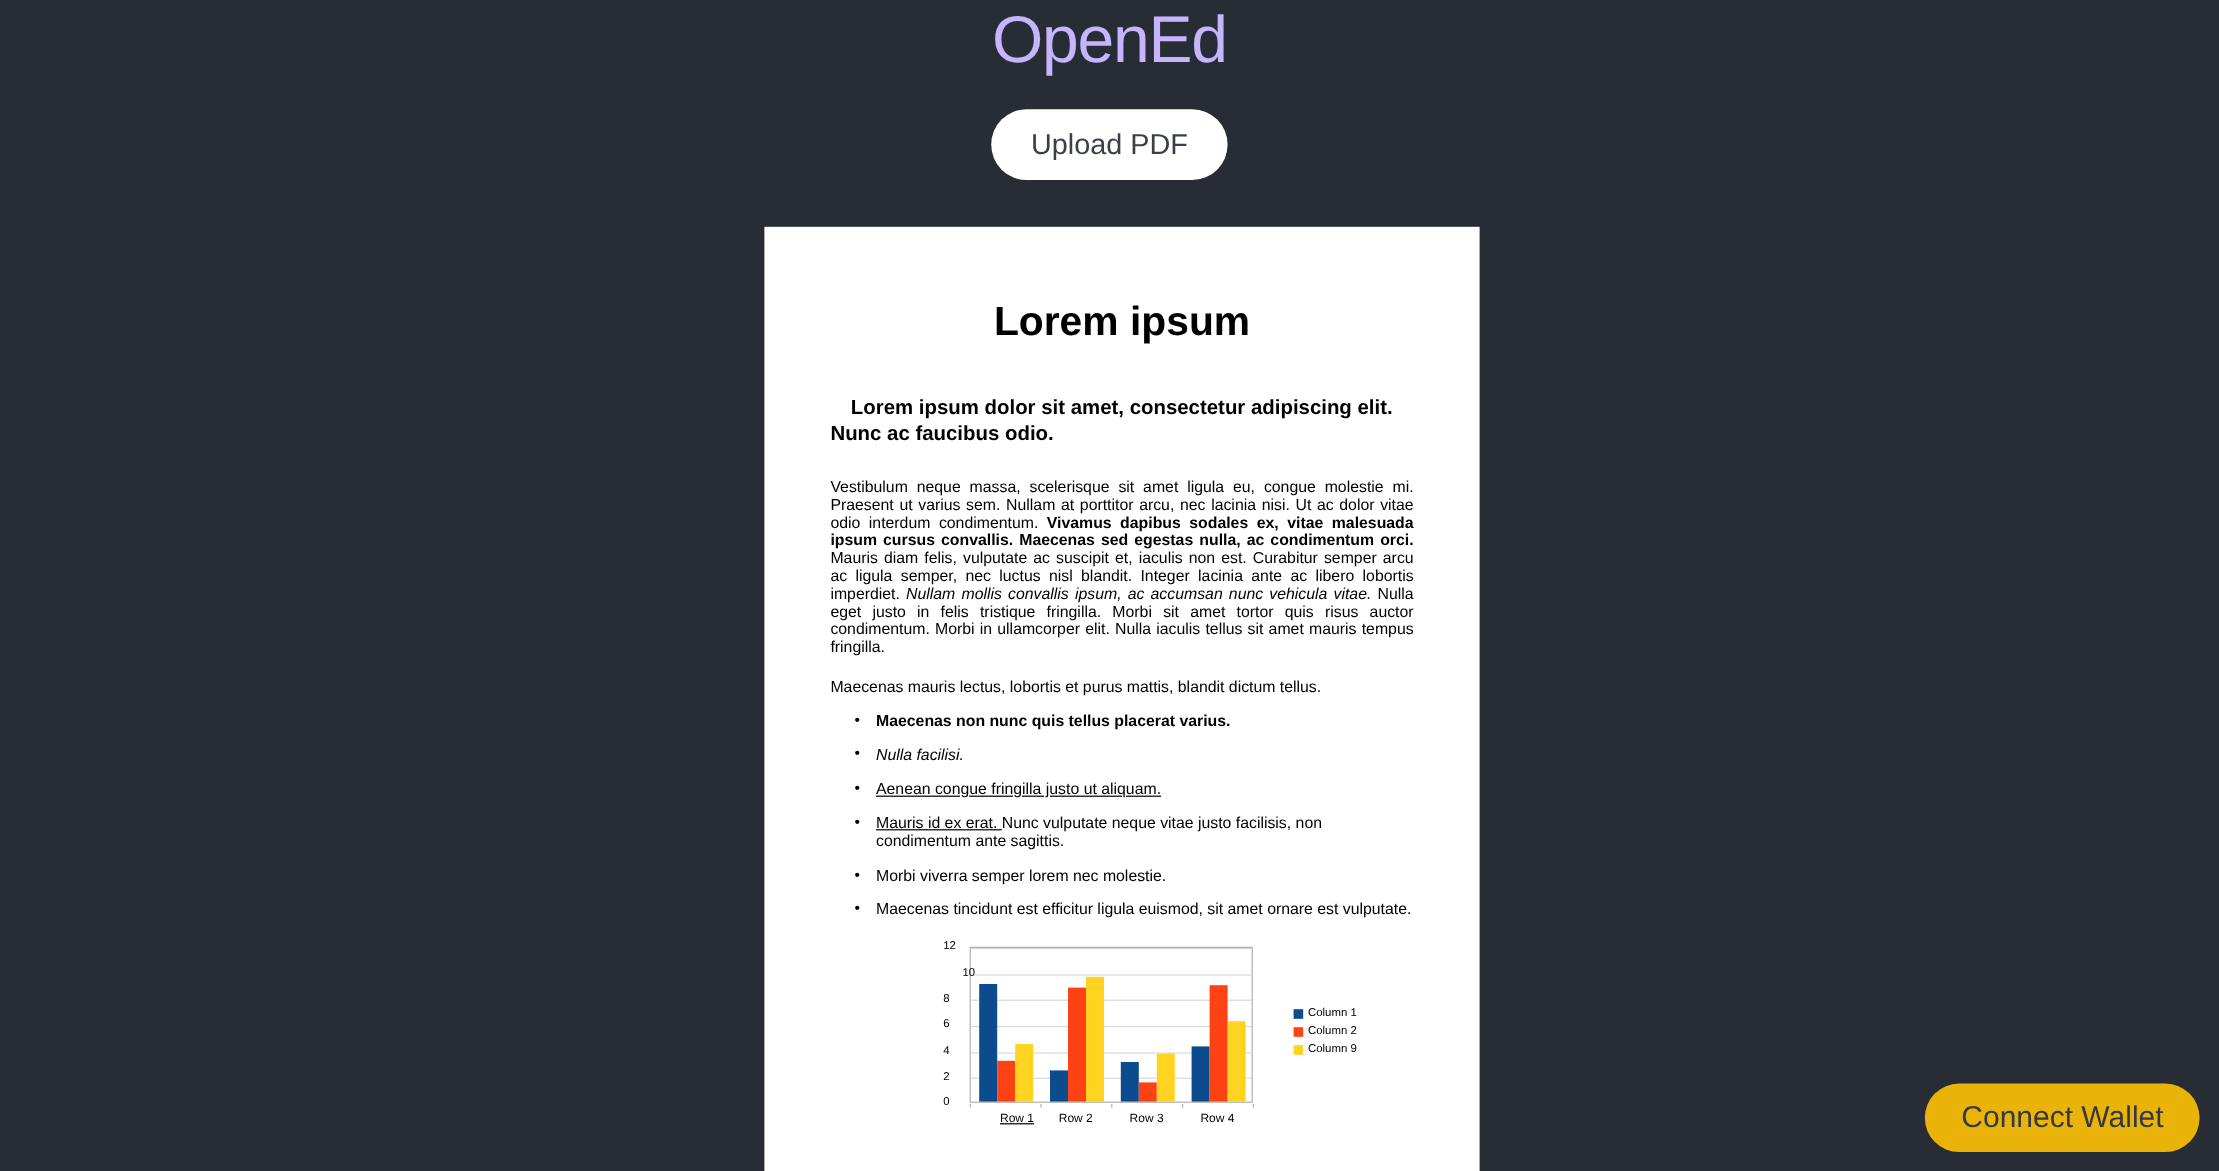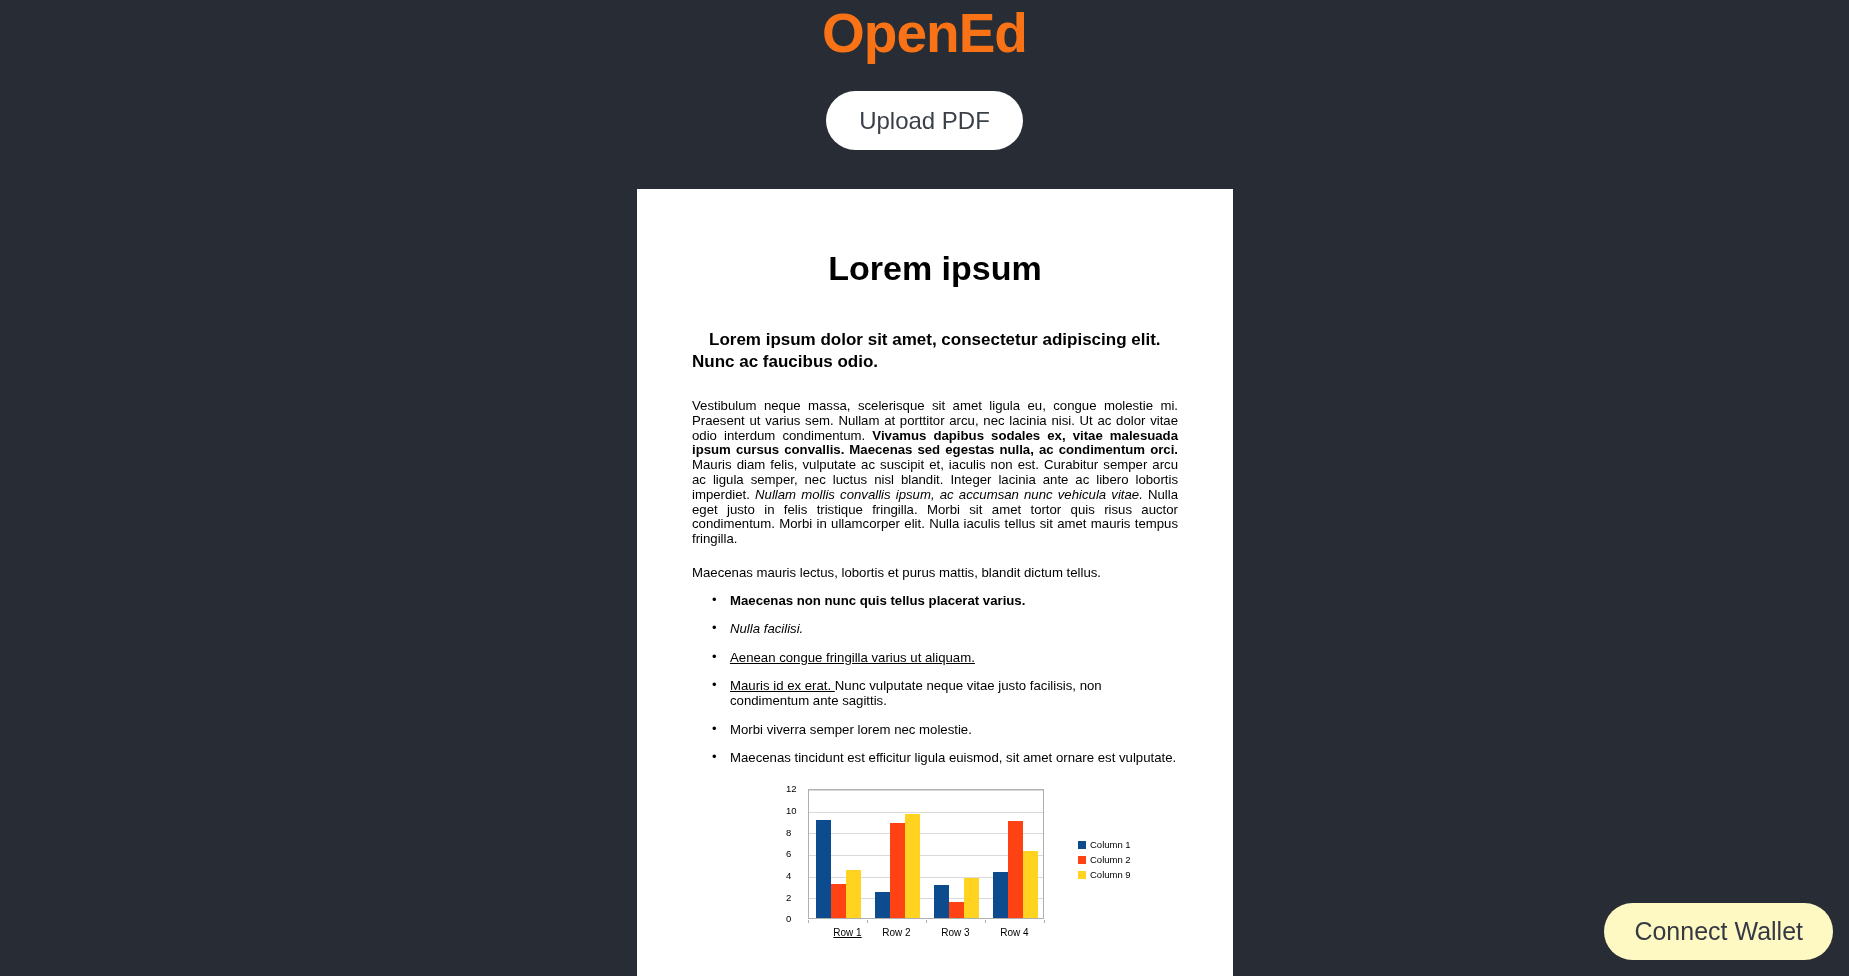--- a/index.html
+++ b/index.html
@@ -12,23 +12,23 @@
     font-family: "Liberation Sans", sans-serif;
   }
 
   
   .app-header {
     position: absolute; top: 0; left: 0; width: 100%;
     display: flex; flex-direction: column; align-items: center;
   }
   .app-title {
     margin: 0;
-    color: #f97316;
+    color: #c4b5fd;
     font-size: 55px;
-    font-weight: bold;
+    font-weight: normal;
     letter-spacing: -1px;
     line-height: 66px;
   }
   .upload-btn {
     margin-top: 25px;
     background: #ffffff;
     color: #3a3f48;
     border: none;
     border-radius: 30px;
     height: 59px;
@@ -119,21 +119,21 @@
   .xtick { position: absolute; top: 137px; width: 1px; height: 3px; }
   .legend { position: absolute; left: 264px; top: 56px; }
   .legend-item { display: flex; align-items: center; margin-bottom: 4px; padding-left: 28px; }
   .legend-swatch { width: 8px; height: 8px; margin-right: 4px; flex: none; }
   .legend-label { font-size: 9.5px; white-space: nowrap; }
 
   
   .wallet-btn {
     position: absolute;
     right: 16px; bottom: 16px;
-    background: #fef9c3;
+    background: #eab308;
     color: #343943;
     border: none;
     border-radius: 29px;
     height: 57px;
     padding: 0 30px;
     font-size: 25px;
     font-family: "Liberation Sans", sans-serif;
     cursor: pointer;
   }
 </style>
@@ -150,21 +150,21 @@
 
   <p class="intro-par">Lorem ipsum dolor sit amet, consectetur adipiscing elit. Nunc ac faucibus odio.</p>
 
   <p class="body-par"><span>Vestibulum neque massa, scelerisque sit amet ligula eu, congue molestie mi. Praesent ut varius sem. Nullam at porttitor arcu, nec lacinia nisi. Ut ac dolor vitae odio interdum condimentum. </span><span class="b-bold">Vivamus dapibus sodales ex, vitae malesuada ipsum cursus convallis. Maecenas sed egestas nulla, ac condimentum orci. </span><span>Mauris diam felis, vulputate ac suscipit et, iaculis non est. Curabitur semper arcu ac ligula semper, nec luctus nisl blandit. Integer lacinia ante ac libero lobortis imperdiet. </span><span class="b-italic">Nullam mollis convallis ipsum, ac accumsan nunc vehicula vitae.</span><span> Nulla eget justo in felis tristique fringilla. Morbi sit amet tortor quis risus auctor condimentum. Morbi in ullamcorper elit. Nulla iaculis tellus sit amet mauris tempus fringilla.</span></p>
 
   <p class="par2">Maecenas mauris lectus, lobortis et purus mattis, blandit dictum tellus.</p>
 
   <ul class="bullet-list">
     <li><span class="bullet-dot">•</span><span class="b-bold">Maecenas non nunc quis tellus placerat varius.</span></li>
     <li><span class="bullet-dot">•</span><span class="b-italic">Nulla facilisi.</span></li>
-    <li><span class="bullet-dot">•</span><span class="u">Aenean congue fringilla varius ut aliquam. </span></li>
+    <li><span class="bullet-dot">•</span><span class="u">Aenean congue fringilla justo ut aliquam. </span></li>
     <li><span class="bullet-dot">•</span><span class="u">Mauris id ex erat. </span><span>Nunc vulputate neque vitae justo facilisis, non condimentum ante sagittis.</span></li>
     <li><span class="bullet-dot">•</span><span>Morbi viverra semper lorem nec molestie.</span></li>
     <li><span class="bullet-dot">•</span><span>Maecenas tincidunt est efficitur ligula euismod, sit amet ornare est vulputate.</span></li>
   </ul>
 
   <div class="chart" id="chart">
     <div class="plot" id="plot">
         <div class="gridline" style="top: 107.833px; background: rgb(217, 217, 217);"></div>
         <div class="gridline" style="top: 86.1667px; background: rgb(217, 217, 217);"></div>
         <div class="gridline" style="top: 64.5px; background: rgb(217, 217, 217);"></div>
@@ -196,21 +196,21 @@
         <div class="legend-item">
           <div class="legend-swatch" style="background: rgb(255, 211, 32);"></div>
           <div class="legend-label">Column 9</div>
         </div>
       </div>
   <div class="ylab" style="top: 131px;">0</div>
       <div class="ylab" style="top: 109.333px;">2</div>
       <div class="ylab" style="top: 87.6667px;">4</div>
       <div class="ylab" style="top: 66px;">6</div>
       <div class="ylab" style="top: 44.3333px;">8</div>
-      <div class="ylab" style="top: 22.6667px;">10</div>
+      <div class="ylab" style="top: 22.6667px; margin-left: 16px;">10</div>
       <div class="ylab" style="top: 1px;">12</div>
       <div class="xlab" style="left: 32px; width: 59px; text-decoration: underline;">Row 1</div>
       <div class="xlab" style="left: 81px; width: 59px;">Row 2</div>
       <div class="xlab" style="left: 140px; width: 59px;">Row 3</div>
       <div class="xlab" style="left: 199px; width: 59px;">Row 4</div>
       <div class="xtick" style="left: 22px; background: rgb(176, 176, 176);"></div>
       <div class="xtick" style="left: 81px; background: rgb(176, 176, 176);"></div>
       <div class="xtick" style="left: 140px; background: rgb(176, 176, 176);"></div>
       <div class="xtick" style="left: 199px; background: rgb(176, 176, 176);"></div>
       <div class="xtick" style="left: 258px; background: rgb(176, 176, 176);"></div>

